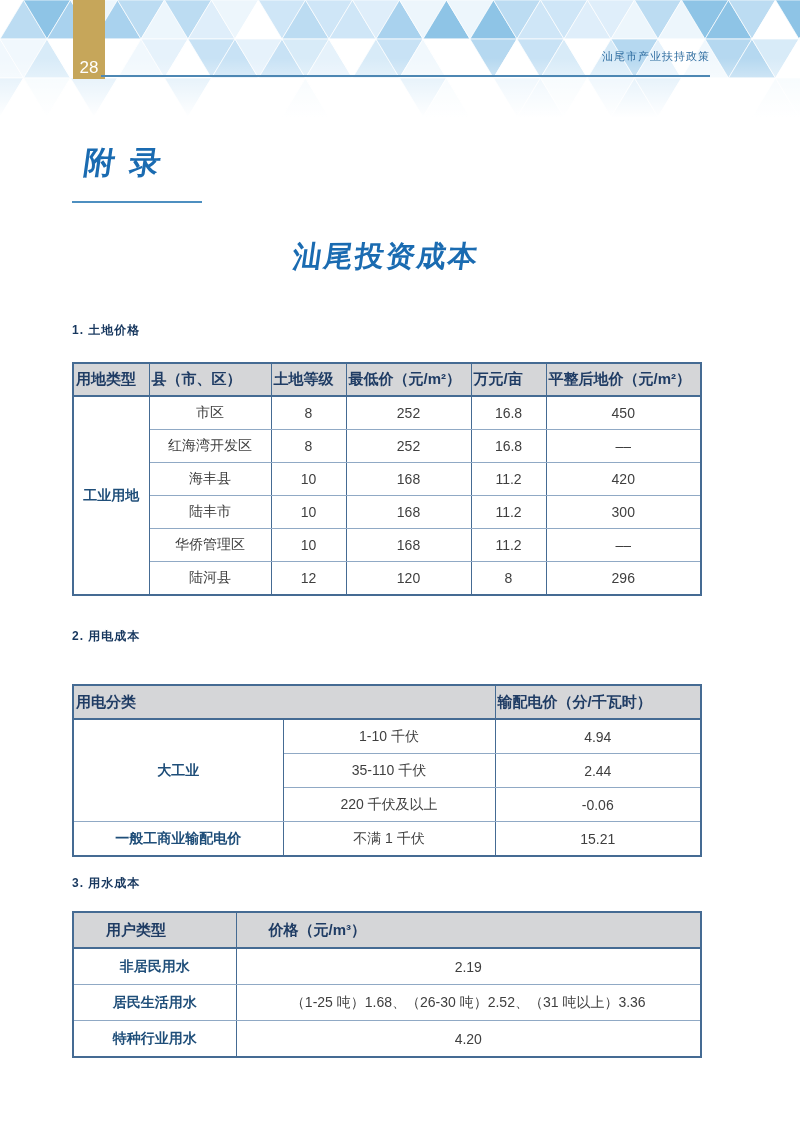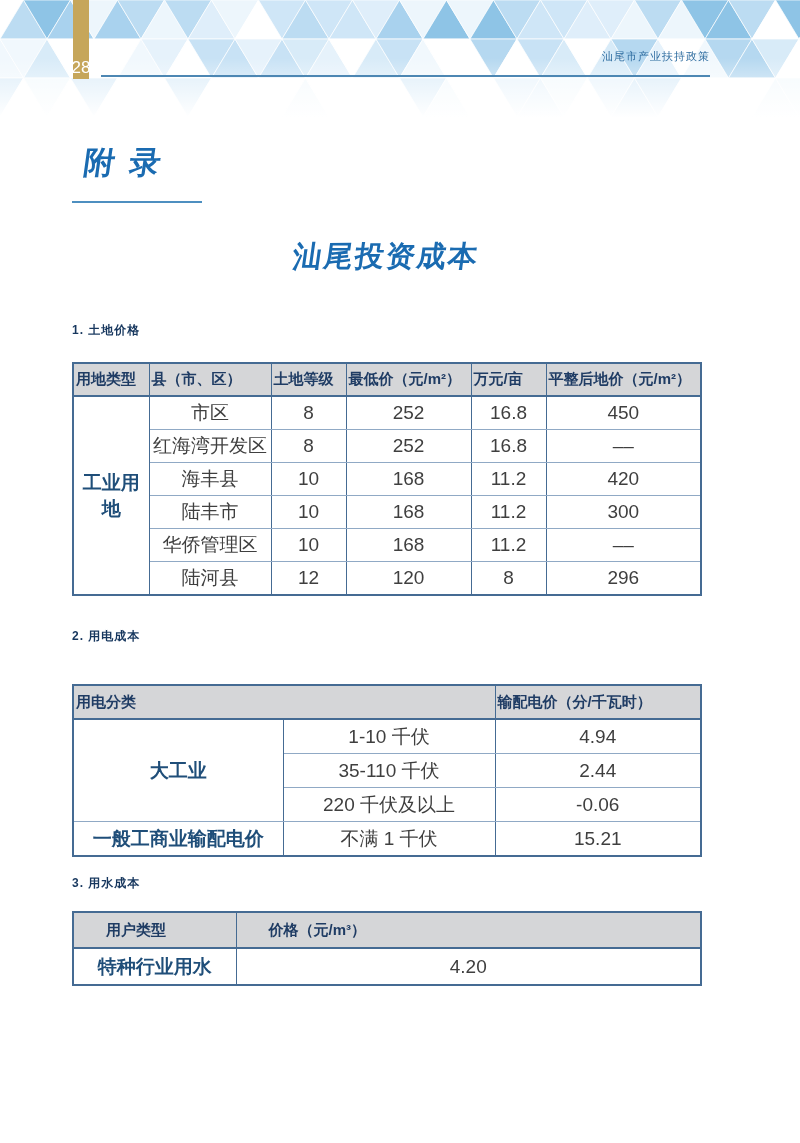--- a/index.html
+++ b/index.html
@@ -11,21 +11,21 @@
   }
   .page { position:relative; width:800px; height:1143px; overflow:hidden; background:#fff; }
 
   
   .pattern-wrap { position:absolute; left:0; top:0; width:800px; height:118px; }
   .pattern-wrap svg { display:block; }
   .fade { position:absolute; left:0; top:58px; width:800px; height:60px;
           background:linear-gradient(to bottom, rgba(255,255,255,0), #ffffff); }
 
   .gold-bar {
-    position:absolute; left:73px; top:0; width:16px; height:79px;
+    position:absolute; left:73px; top:0; width:32px; height:79px;
     background:#c6a65a; color:#ffffff;
     display:flex; align-items:flex-end; justify-content:center;
     font-size:17px; padding-bottom:1px; box-sizing:border-box;
   }
   .header-title {
     position:absolute; top:49px; right:90px;
     font-size:11px; color:#2f6da0; letter-spacing:1px;
   }
   .header-rule { position:absolute; left:101px; top:75px; width:609px; height:2px; background:#4d87b3; }
 
@@ -53,21 +53,21 @@
   #t-land  { top:362px; }
   #t-power { top:684px;border-radius:9px; }
   #t-water { top:911px; }
 
   th {
     background:#d5d6d8; color:#1f3c64; font-size:15px; font-weight:bold;
     border:1px solid #456b93; border-bottom:2px solid #456b93;
     text-align:left; vertical-align:middle; padding:0 2px;
   }
   td {
-    font-size:19px; color:#3f3f3f; text-align:center; vertical-align:middle;
+    font-size:14px; color:#3f3f3f; text-align:center; vertical-align:middle;
     border-left:1px solid #456b93; border-right:1px solid #456b93;
     border-top:1px solid #90a9c5; border-bottom:1px solid #90a9c5;
     padding:0 2px;
   }
   td.group { color:#1f4e79; font-weight:bold; }
   #t-land th  { height:31px; }
   #t-land td  { height:32px; }
   #t-power th { height:32px; }
   #t-power td { height:33px; }
   #t-water th { height:34px;padding-left:32px; }
@@ -318,19 +318,27 @@
     <colgroup>
       <col style="width:163px">
         <col style="width:465px">
     </colgroup>
     <tbody>
         <tr>
       <th>用户类型</th>
       <th>价格（元/m³）</th>
     </tr>
     <tr>
+      <td class="group">非居民用水</td>
+      <td>2.19</td>
+    </tr>
+    <tr>
+      <td class="group">居民生活用水</td>
+      <td>（1-25 吨）1.68、（26-30 吨）2.52、（31 吨以上）3.36</td>
+    </tr>
+    <tr>
       <td class="group">特种行业用水</td>
       <td>4.20</td>
     </tr>
   </tbody>
     </table>
 
 </div>
 
 </body></html>

